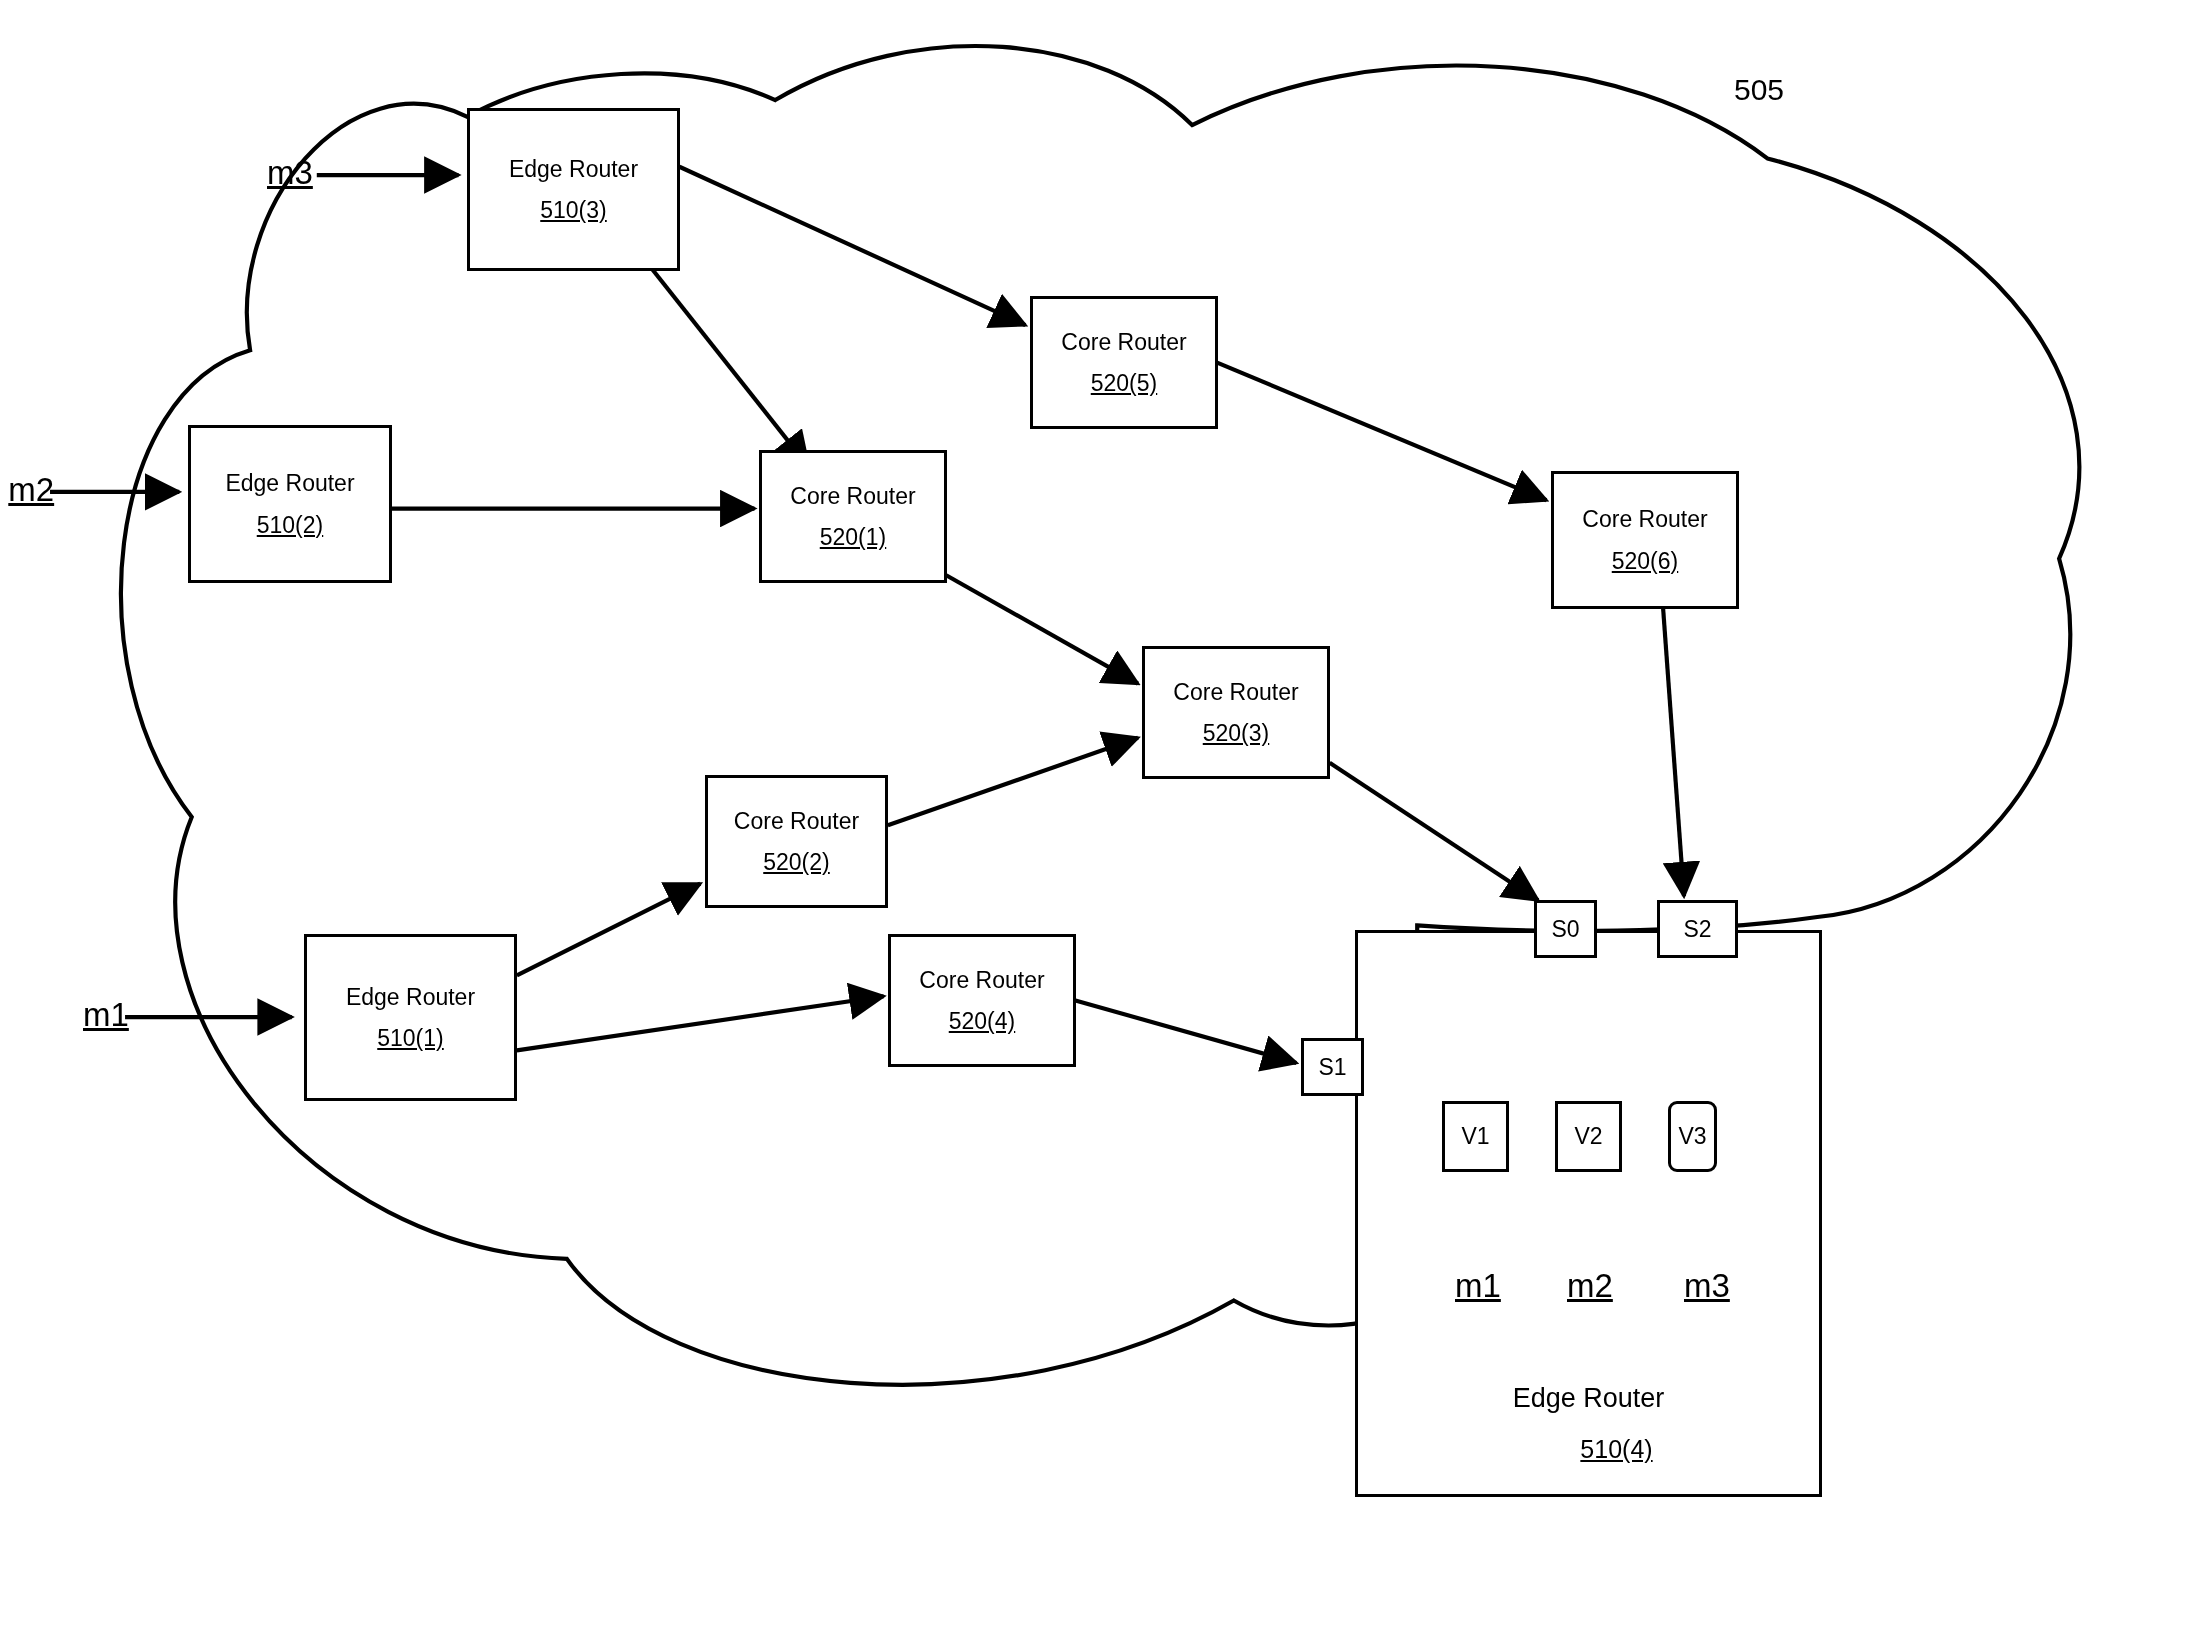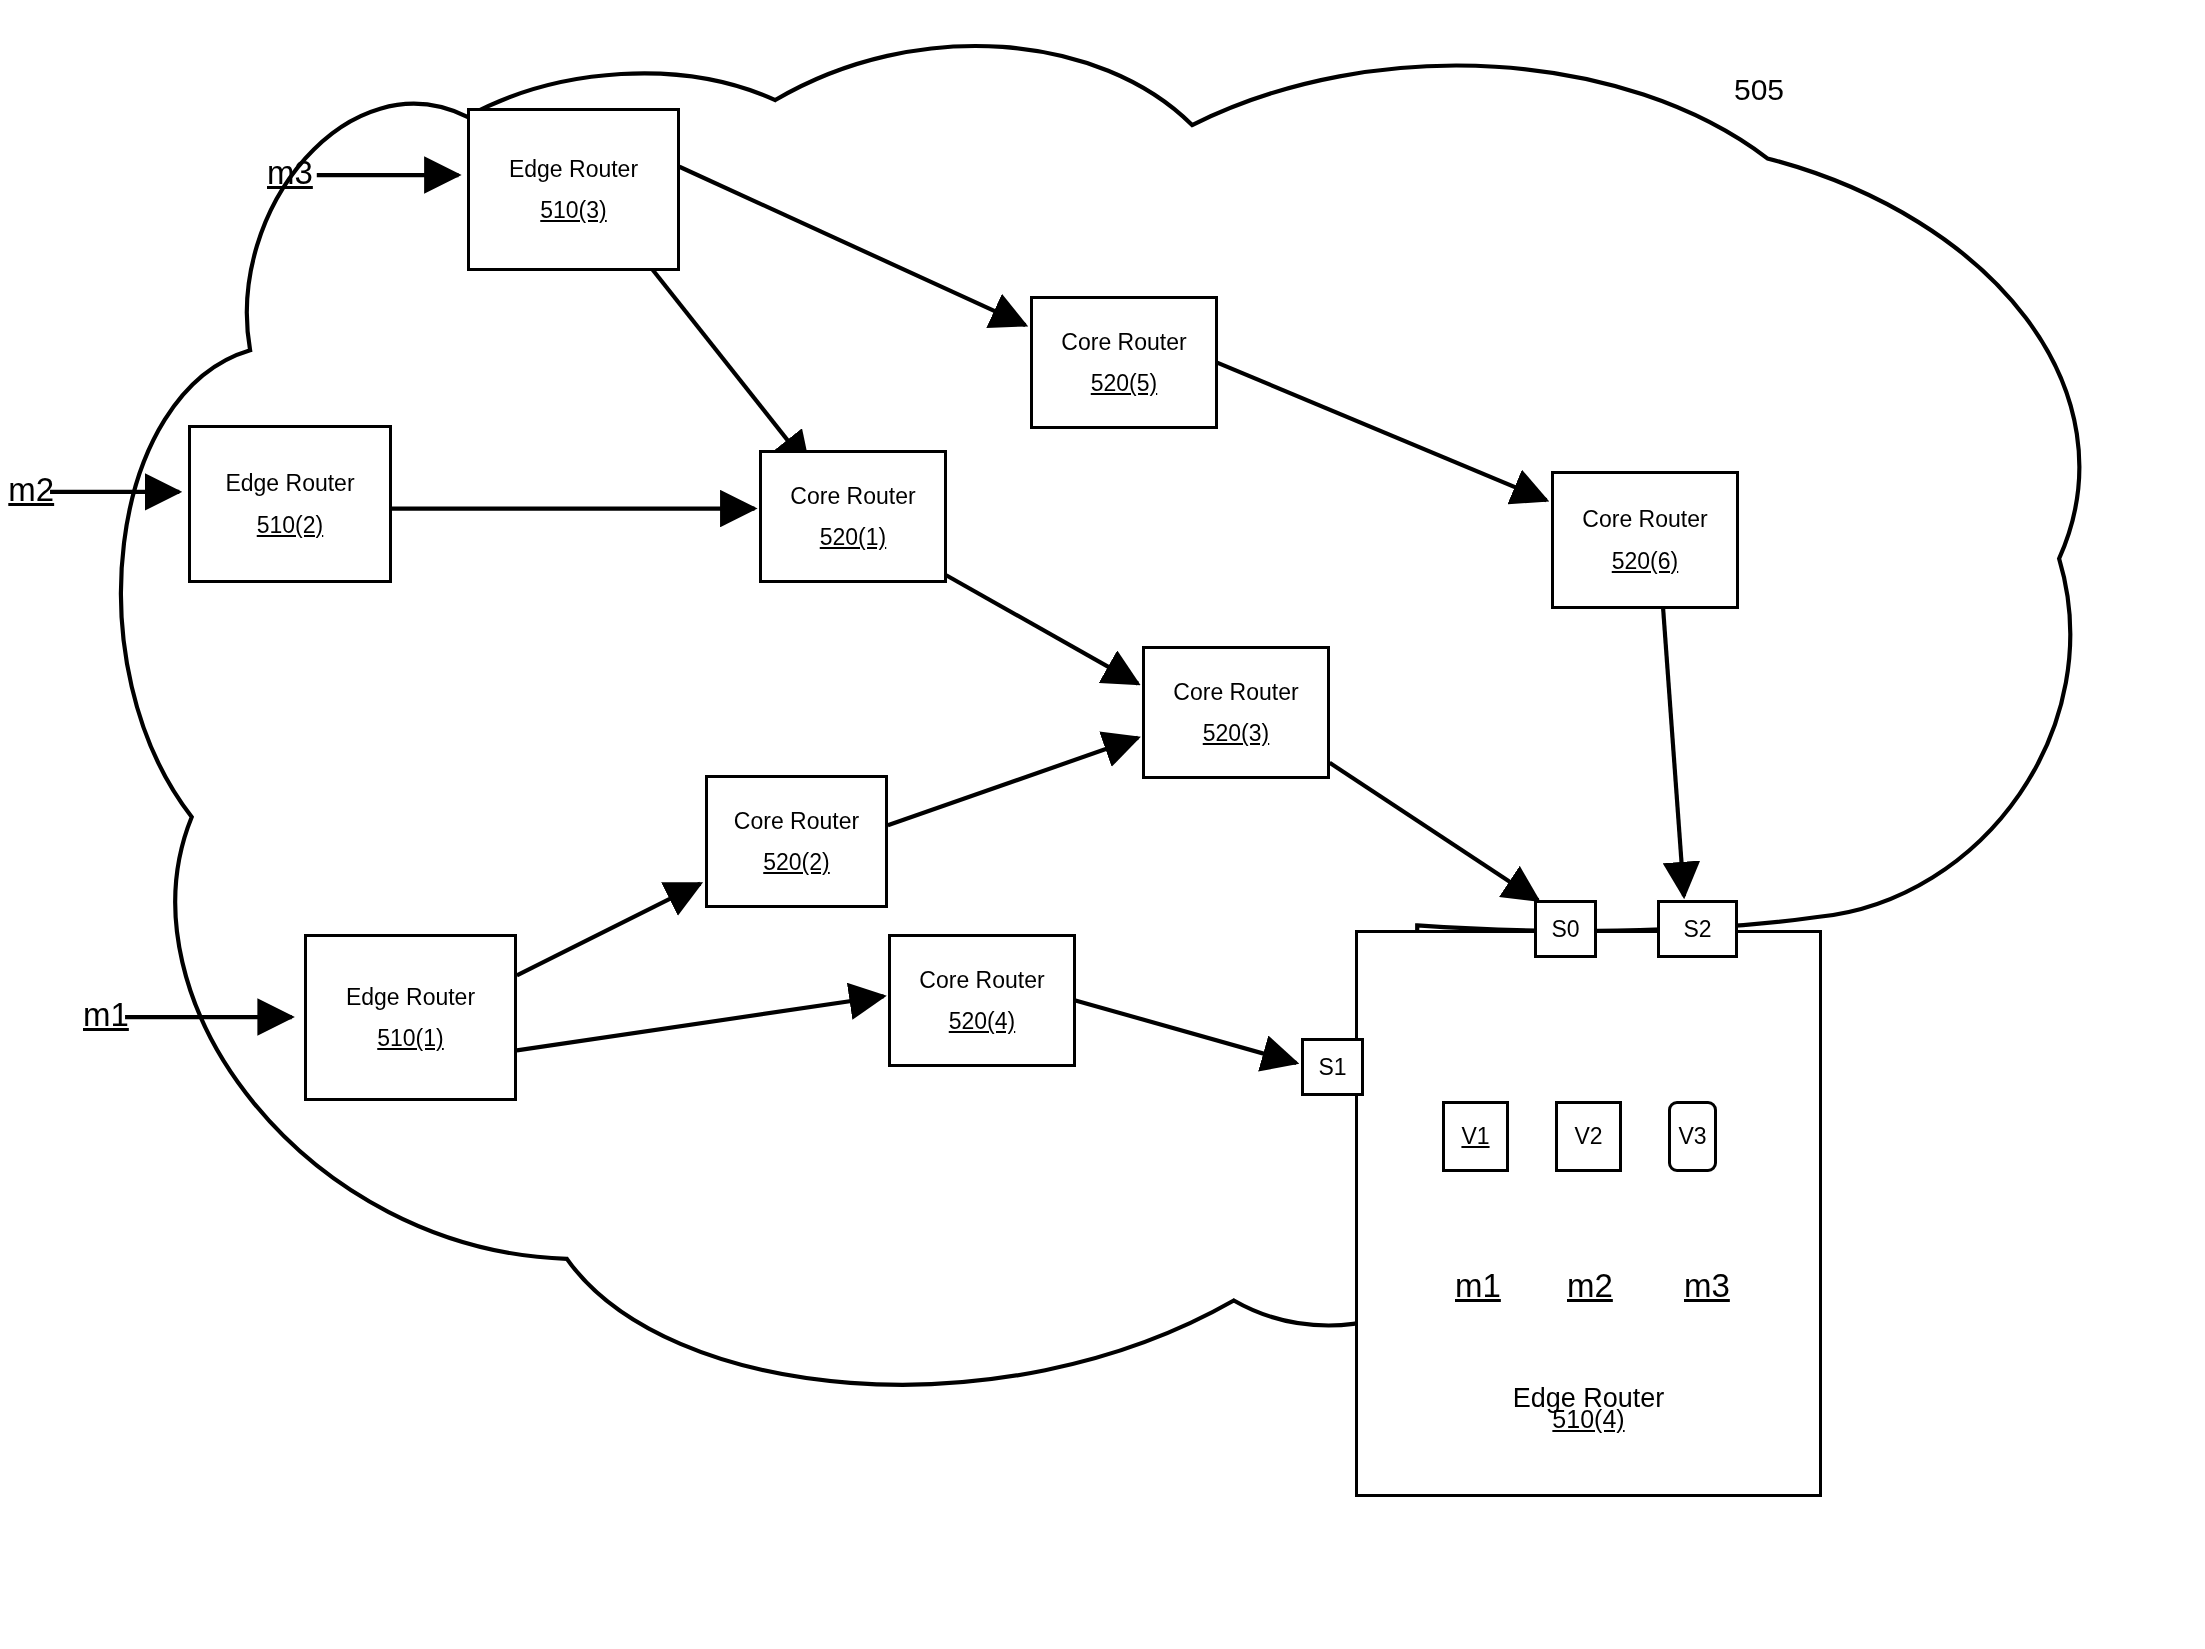--- a/index.html
+++ b/index.html
@@ -185,28 +185,28 @@
     <div class="ref">520(2)</div>
   </div>
 
   <div class="node" style="left:888px; top:934px; width:188px; height:133px;">
     <div class="title">Core Router</div>
     <div class="ref">520(4)</div>
   </div>
 
   <div class="edge-router-4" style="left:1355px; top:930px; width:467px; height:567px;">
     <div class="er4-title" style="top:450px;">Edge Router</div>
-    <div class="er4-ref" style="top:472px;">510(4)</div>
+    <div class="er4-ref" style="top:502px;margin-left:28px;">510(4)</div>
   </div>
 
   <div class="small-node" style="left:1534px; top:900px; width:63px; height:58px;">S0</div>
   <div class="small-node" style="left:1301px; top:1038px; width:63px; height:58px;">S1</div>
   <div class="small-node" style="left:1657px; top:900px; width:81px; height:58px;">S2</div>
 
-  <div class="small-node" style="left:1442px; top:1101px; width:67px; height:71px;text-decoration:underline;">V1</div>
+  <div class="small-node" style="left:1442px; top:1101px; width:67px; height:71px;">V1</div>
   <div class="small-node" style="left:1555px; top:1101px; width:67px; height:71px;">V2</div>
   <div class="small-node" style="left:1668px; top:1101px; width:49px; height:71px;border-radius:9px;">V3</div>
 
   <div class="big-label" style="left:1455px; top:1267px;">m1</div>
   <div class="big-label" style="left:1567px; top:1267px;">m2</div>
   <div class="big-label" style="left:1684px; top:1267px;">m3</div>
 
 </div>
 
 

